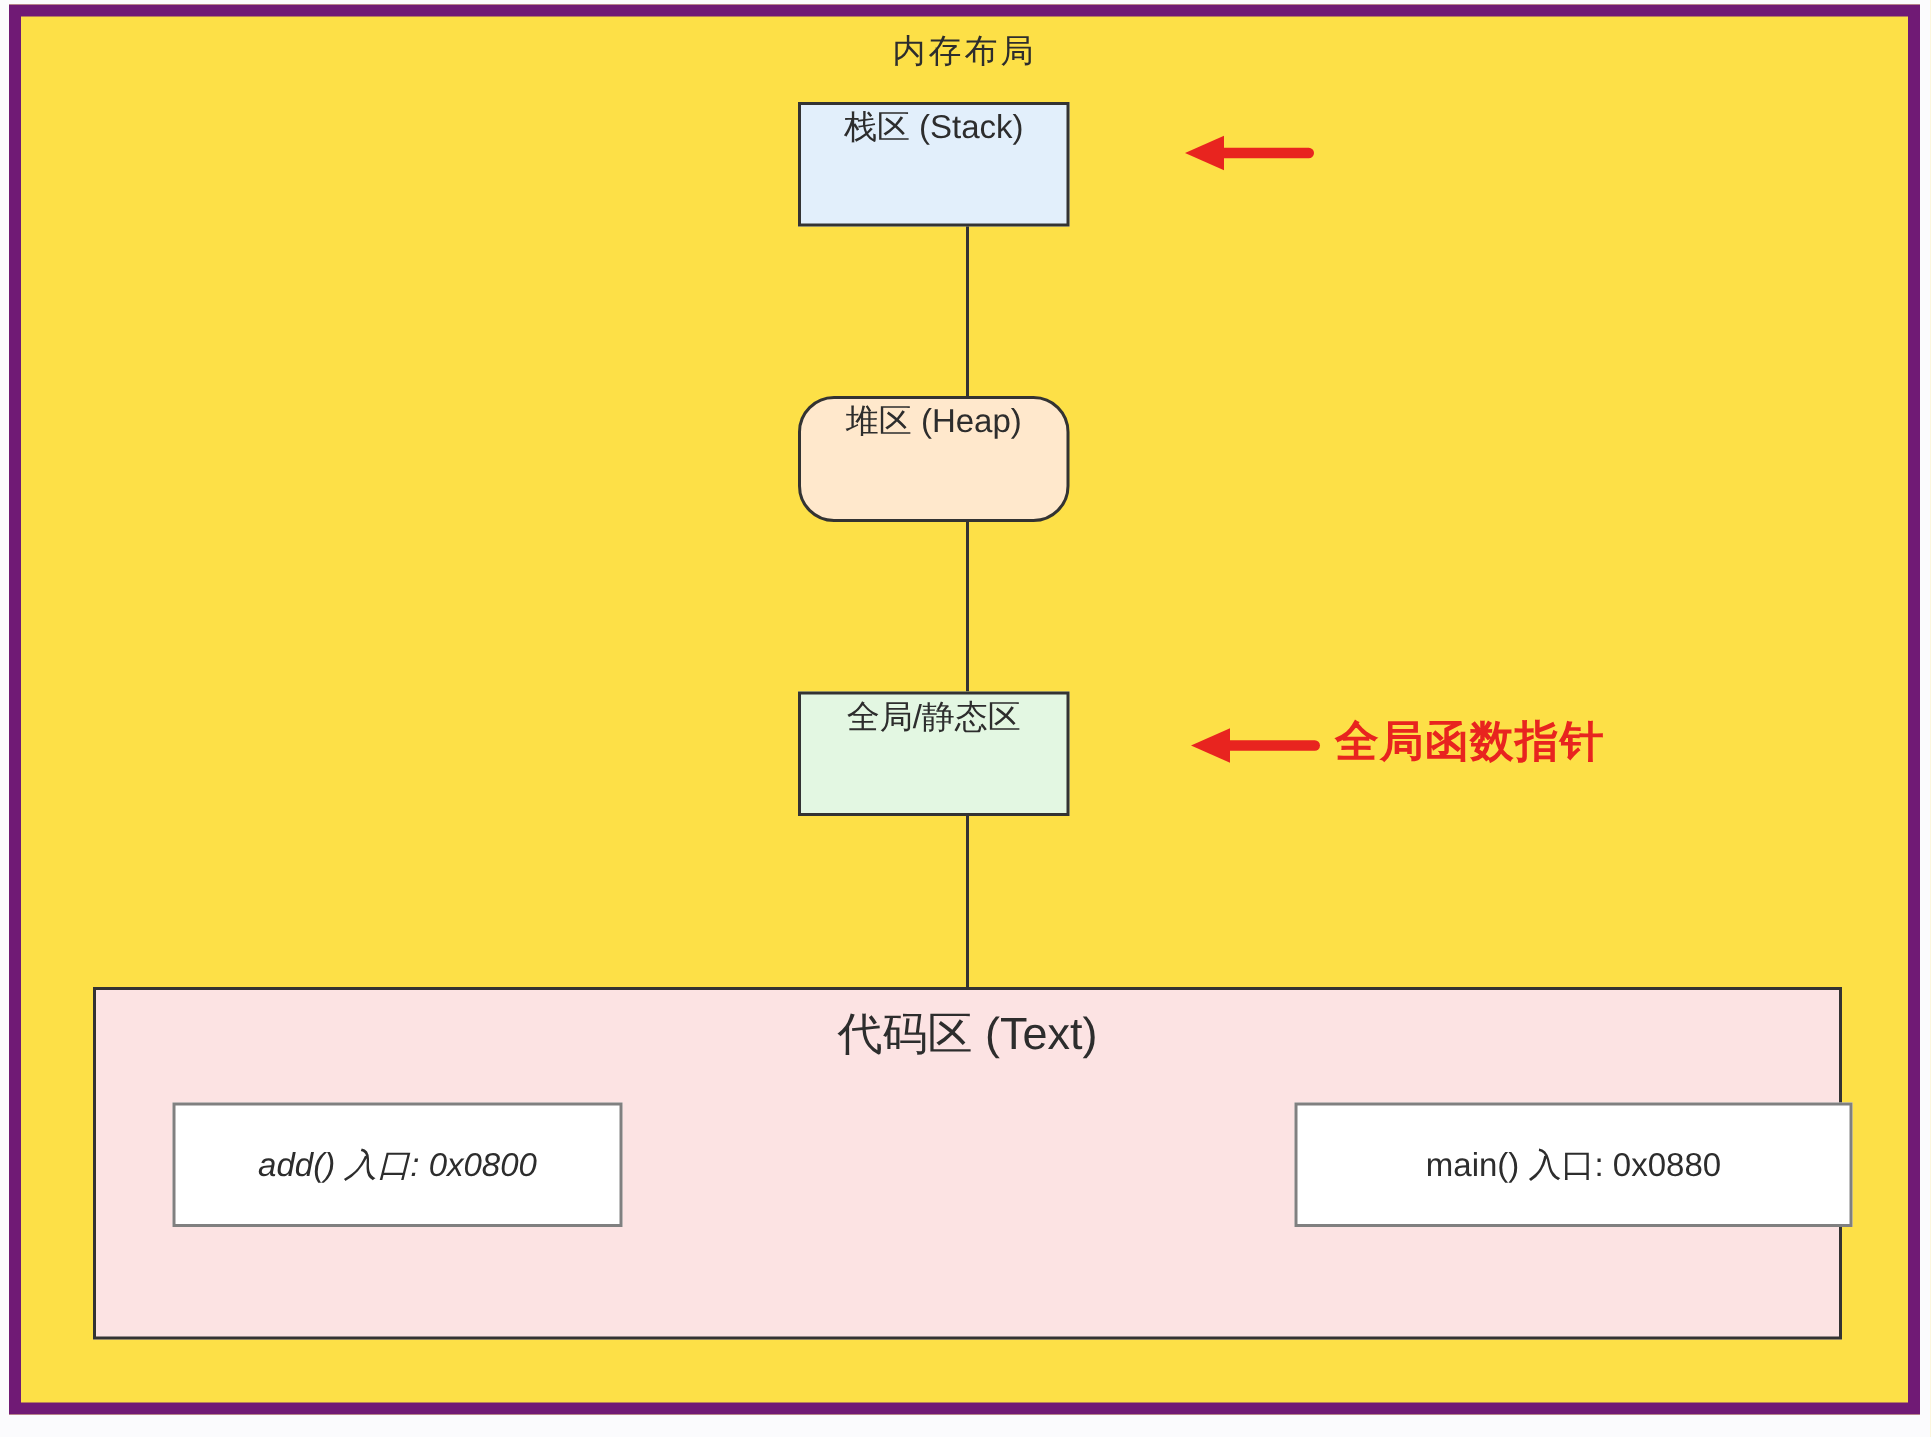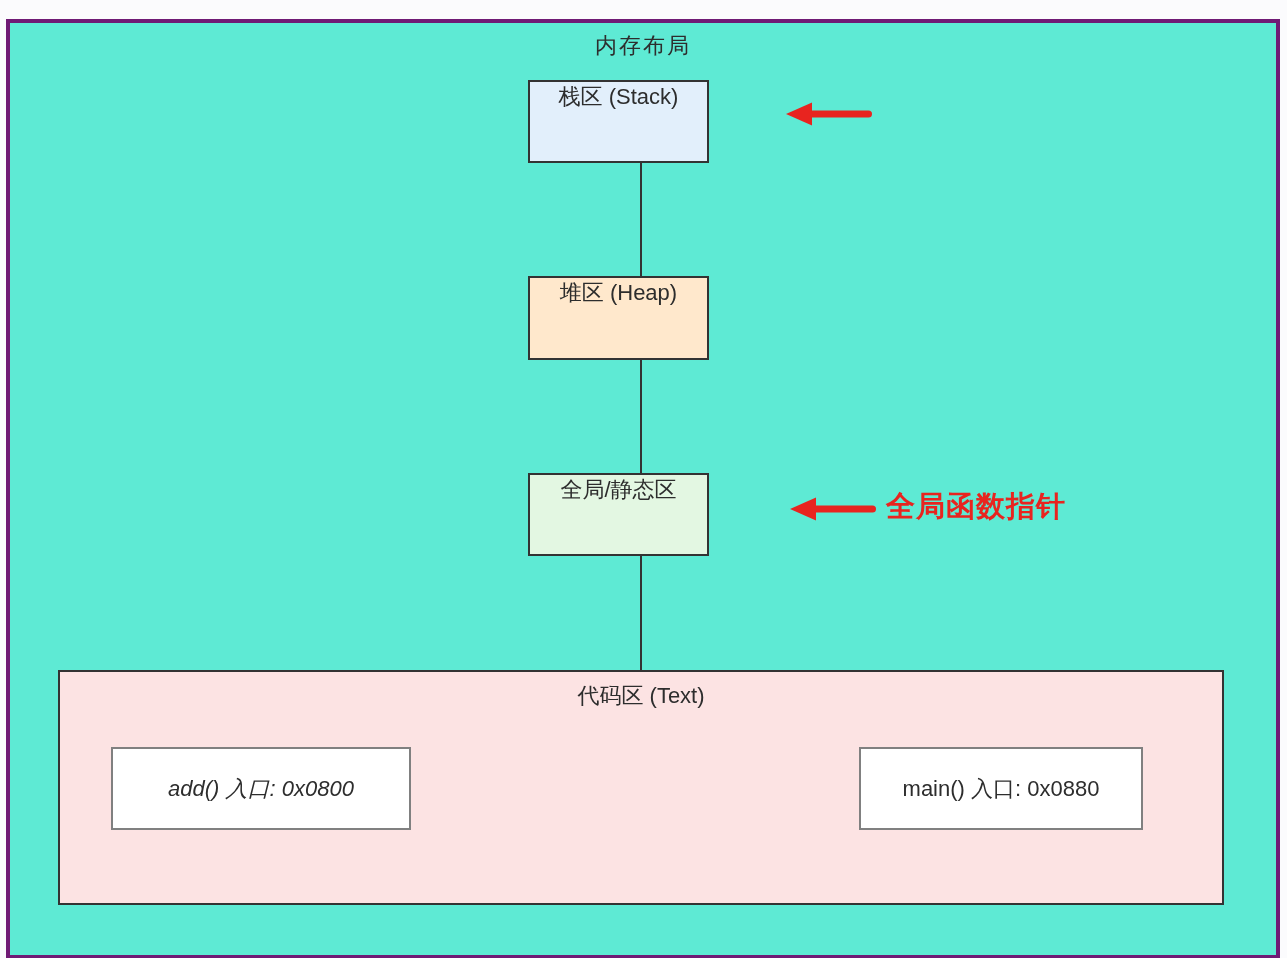--- a/index.html
+++ b/index.html
@@ -10,25 +10,25 @@
     position: relative;
     width: 1287px;
     height: 958px;
     background: #fbfbfd;
     overflow: hidden;
   }
 
   .frame {
     position: absolute;
     left: 6px;
-    top: 19px;
+    top: 3px;
     width: 1274px;
     height: 940px;
-    border: 4px solid #701a75;
-    background: #5eead4;
+    border: 8px solid #701a75;
+    background: #fde047;
   }
 
   .diagram-title {
     position: absolute;
     top: 8px;
     left: 0;
     width: 100%;
     text-align: center;
     font-size: 22px;
     color: #2d2d2d;
@@ -40,21 +40,21 @@
     width: 181px;
     height: 83px;
     border: 2px solid #333333;
     display: flex;
     align-items: flex-start;
     justify-content: center;
     font-size: 22px;
     color: #2d2d2d;
   }
   .mem-box.stack  { left: 518px; top: 57px;  background: #e2effb; }
-  .mem-box.heap   { left: 518px; top: 253px; background: #ffe8cc; height: 84px; }
+  .mem-box.heap   { left: 518px; top: 253px; background: #ffe8cc; height: 84px; border-radius: 24px; }
   .mem-box.global { left: 518px; top: 450px; background: #e3f7e2; }
 
   .connector {
     position: absolute;
     left: 630px;
     width: 2px;
     background: #333333;
   }
   .connector.c1 { top: 140px; height: 113px; }
   .connector.c2 { top: 337px; height: 113px; }
@@ -68,38 +68,38 @@
     height: 235px;
     border: 2px solid #333333;
     background: #fce3e3;
   }
   .code-area-title {
     position: absolute;
     top: 9px;
     left: 0;
     width: 100%;
     text-align: center;
-    font-size: 22px;
+    font-size: 30px;
     color: #2d2d2d;
   }
   .fn-box {
     position: absolute;
     top: 75px;
     height: 83px;
     border: 2px solid #808080;
     background: #ffffff;
     display: flex;
     align-items: center;
     justify-content: center;
     font-size: 22px;
     color: #2d2d2d;
   }
   .fn-box.fn-add  { left: 51px;  width: 300px; font-style: italic; }
   .fn-box.fn-sub  { left: 426px; width: 295px; }
-  .fn-box.fn-main { left: 799px; width: 284px; }
+  .fn-box.fn-main { left: 799px; width: 372px; }
 
   .arrow {
     position: absolute;
     width: 88px;
     height: 30px;
   }
   .arrow.a1 { left: 776px; top: 76px; }
   .arrow.a2 { left: 780px; top: 471px; }
 
   .annotation {

